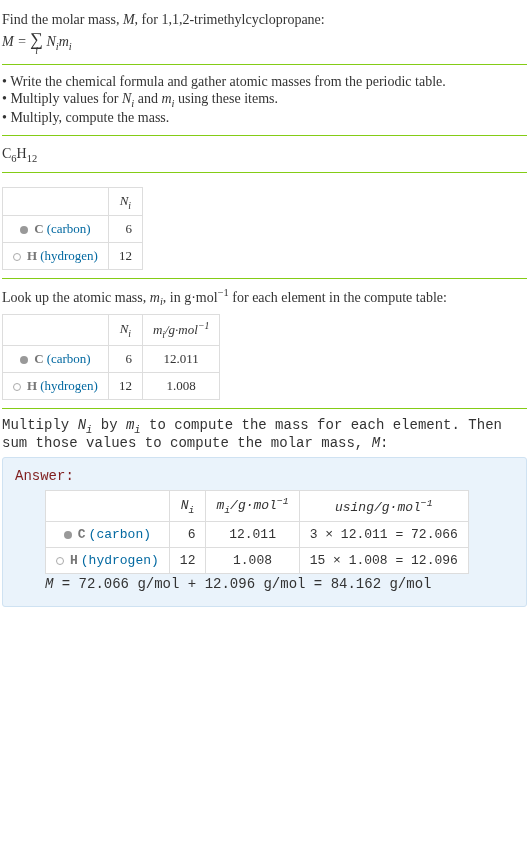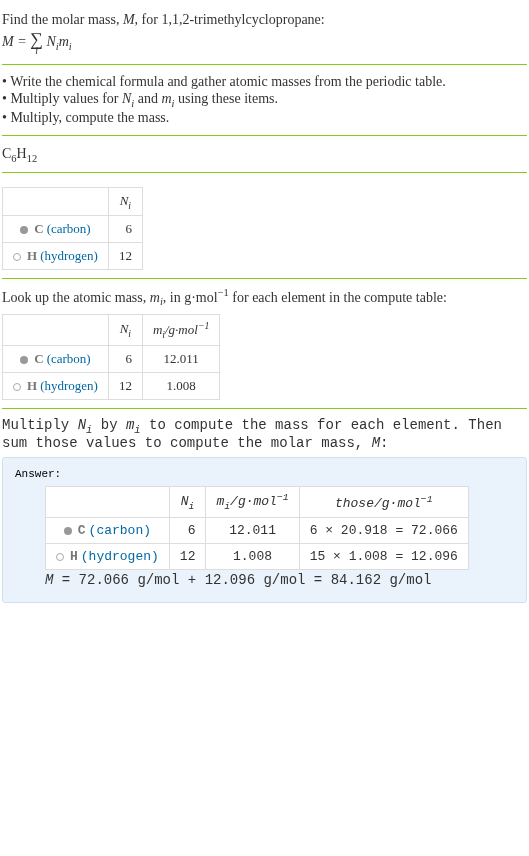--- a/index.html
+++ b/index.html
@@ -62,22 +62,22 @@
 .elem-sym { color: #777; font-weight: bold; margin-right: 3px;}
 .elem-name { color: #0369a1; }
 .answer-box {
   background: #eaf3fb;
   border: 1px solid #cfe2f2;
   border-radius: 3px;
   padding: 10px 12px 14px 12px;
   margin-top: 6px;
 }
 .answer-label {
-  color: #000000;
-  font-size: 11px;
+  color: #7f1d1d;
+  font-size: 14px;
   margin-bottom: 4px;
 }
 .answer-box table {
   background: #fff;
   margin-left: 30px;
 }
 .final-line {
   font-style: italic;
   margin-top: 2px;
   margin-left: 30px;
@@ -173,27 +173,27 @@
   </div>
 
   <div class="answer-box">
     <div class="answer-label">Answer:</div>
     <table>
       <tbody>
           <tr>
         <th></th>
         <th><span class="italic">N</span><span class="sub italic">i</span></th>
         <th><span class="italic">m</span><span class="sub italic">i</span><span>/g·mol</span><span class="sup">−1</span></th>
-        <th><span>those/g·mol</span><span class="sup">−1</span></th>
+        <th><span>using/g·mol</span><span class="sup">−1</span></th>
       </tr>
       <tr>
         <td class="elem-cell"><span class="bullet solid"></span><span class="elem-sym">C</span><span class="elem-name">(carbon)</span></td>
         <td class="num">6</td>
         <td>12.011</td>
-        <td>6 × 20.918 = 72.066</td>
+        <td>3 × 12.011 = 72.066</td>
       </tr>
       <tr>
         <td class="elem-cell"><span class="bullet open"></span><span class="elem-sym">H</span><span class="elem-name">(hydrogen)</span></td>
         <td class="num">12</td>
         <td>1.008</td>
         <td>15 × 1.008 = 12.096</td>
       </tr>
     </tbody>
       </table>
     <div class="final-line">

